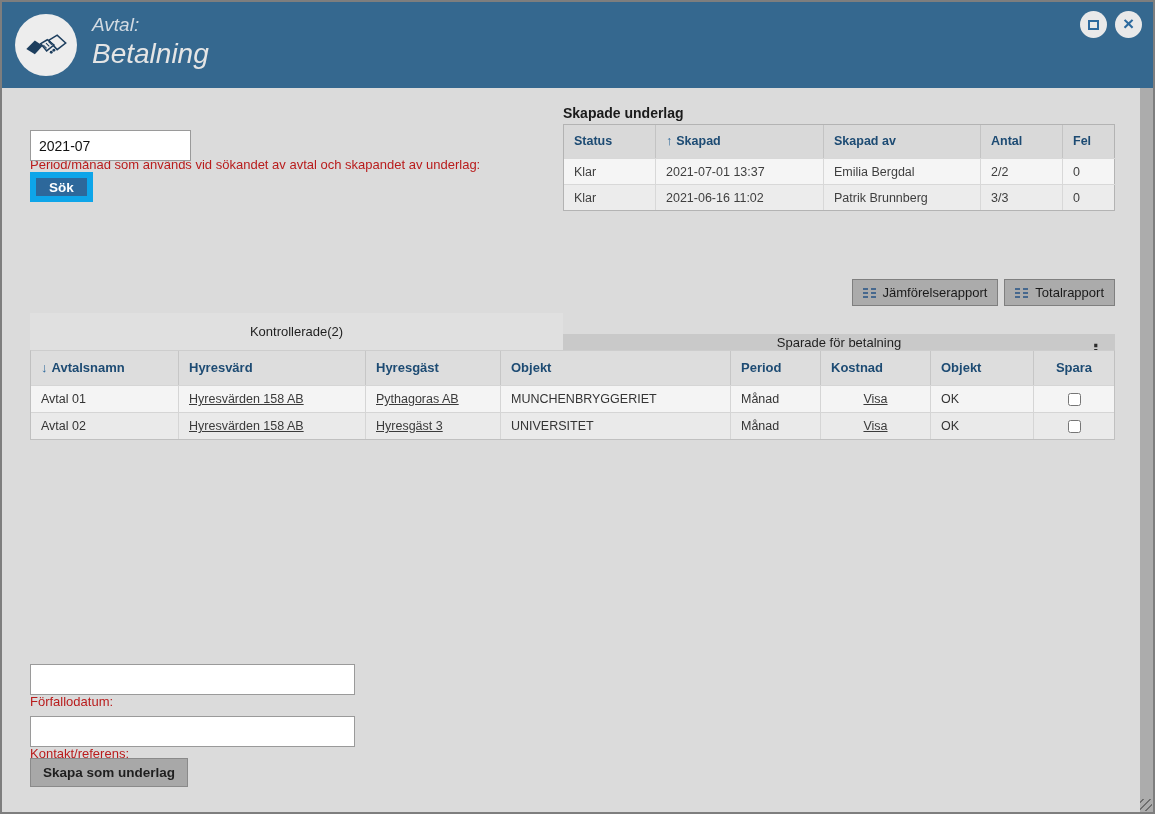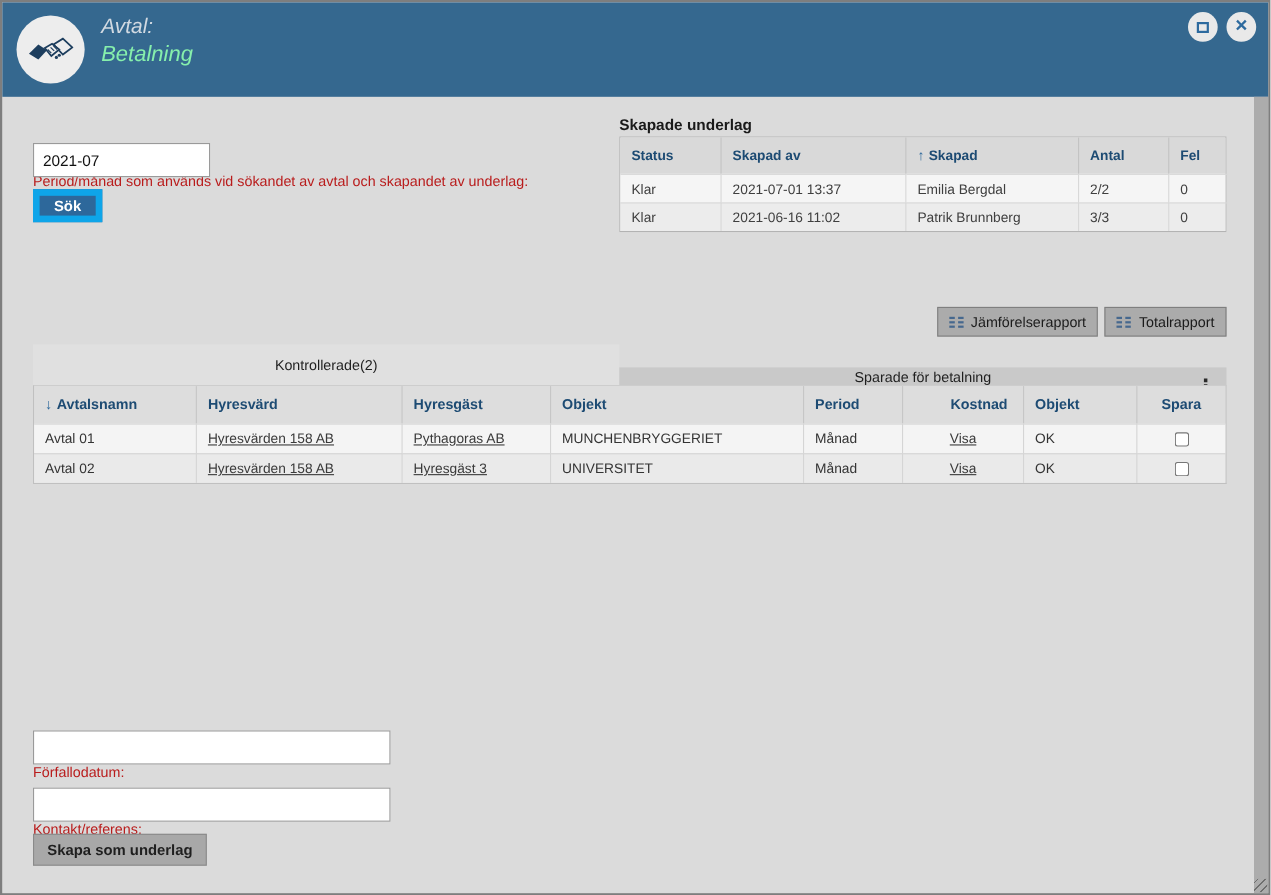--- a/index.html
+++ b/index.html
@@ -9,21 +9,21 @@
     border:2px solid #7e7e7e; background:#dbdbdb; overflow:hidden;
   }
   
   .app-header { position:absolute; top:0; left:0; right:0; height:86px; background:#35688f; }
   .app-icon {
     position:absolute; left:13px; top:12px; width:62px; height:62px;
     border-radius:50%; background:#ededed; display:flex; align-items:center; justify-content:center;
   }
   .title-block { position:absolute; left:90px; top:12px; color:#e8ecf0;font-style:italic; }
   .title-small { font-size:19px; color:#d2dae2; }
-  .title-large { font-size:20px; color:#86efac; margin-top:2px; }
+  .title-large { font-size:28px; color:#e5e5e5; margin-top:2px; }
   .win-controls { position:absolute; right:11px; top:9px; display:flex; gap:8px; }
   .win-btn {
     width:27px; height:27px; border-radius:50%; background:#e9e9e9;
     display:flex; align-items:center; justify-content:center; cursor:pointer; border:none;
   }
   .maximize-glyph { width:11px; height:10px; border:2px solid #2d6a9e; background:transparent; }
   .close-glyph { color:#2d6a9e; font-size:19px; font-weight:bold; line-height:1; margin-top:-2px; }
   
   .right-strip { position:absolute; top:86px; right:0; bottom:0; width:13px; background:#acacac; }
   .resize-grip {
@@ -85,21 +85,21 @@
     position:absolute; left:28px; top:348px; width:1085px;
     border:1px solid #c0c0c0; border-top:1px solid #cdcdcd; font-size:12.5px; background:#dbdbdb;
   }
   .ct-row { display:grid; grid-template-columns:148px 187px 135px 230px 90px 110px 103px 80px; }
   .ct-head { background:#dddddd; font-weight:bold; color:#1d4b73; font-size:13px; }
   .ct-head .cell { height:34px; line-height:34px; border-right:1px solid #c6c6c6; }
   .ct-body .cell { height:27px; line-height:27px; border-right:1px solid #d5d5d5; border-top:1px solid #d5d5d5; color:#343434; }
   .ct-row .cell:last-child { border-right:none; }
   .ct-r1 { background:#f4f4f4; }
   .ct-r2 { background:#eaeaea; }
-  .cell.right { text-align:right; padding-right:14px; }
+  .cell.right { text-align:left; padding-right:14px; }
   .cell.center { text-align:center; }
   a.tbl-link { color:#3b3b3b; text-decoration:underline; cursor:pointer; }
   .ok-green { color:#2e7d32; }
   .spara-cb { width:13px; height:13px; cursor:pointer; vertical-align:middle; }
   
   .footer-btn {
     position:absolute; left:28px; top:756px; background:#a8a8a8; color:#1f1f1f;
     border:1px solid #8a8a8a; font-weight:bold; font-size:13.5px; height:29px; padding:0 12px;
     cursor:pointer; font-family:inherit;
   }
@@ -142,22 +142,22 @@
 
   <div class="lbl" style="left:28px; top:107px;">Period/månad som används vid sökandet av avtal och skapandet av underlag:</div>
   <input class="txt-input" style="left: 28px; top: 128px; width: 161px;" type="text" value="2021-07">
   <button class="btn-blue" style="position:absolute; left:28px; top:170px;">Sök</button>
 
 
   <div class="su-heading">Skapade underlag</div>
   <div class="su-table">
     <div class="su-row su-head">
       <div class="cell">Status</div>
+      <div class="cell"><span class="sort-arrow">↑</span><span>Skapad</span></div>
       <div class="cell">Skapad av</div>
-      <div class="cell"><span class="sort-arrow">↑</span><span>Skapad</span></div>
       <div class="cell">Antal</div>
       <div class="cell">Fel</div>
     </div>
     <div class="su-body">
       <div class="su-row su-r1">
         <div class="cell">Klar</div>
         <div class="cell">2021-07-01 13:37</div>
         <div class="cell">Emilia Bergdal</div>
         <div class="cell">2/2</div>
         <div class="cell">0</div>

